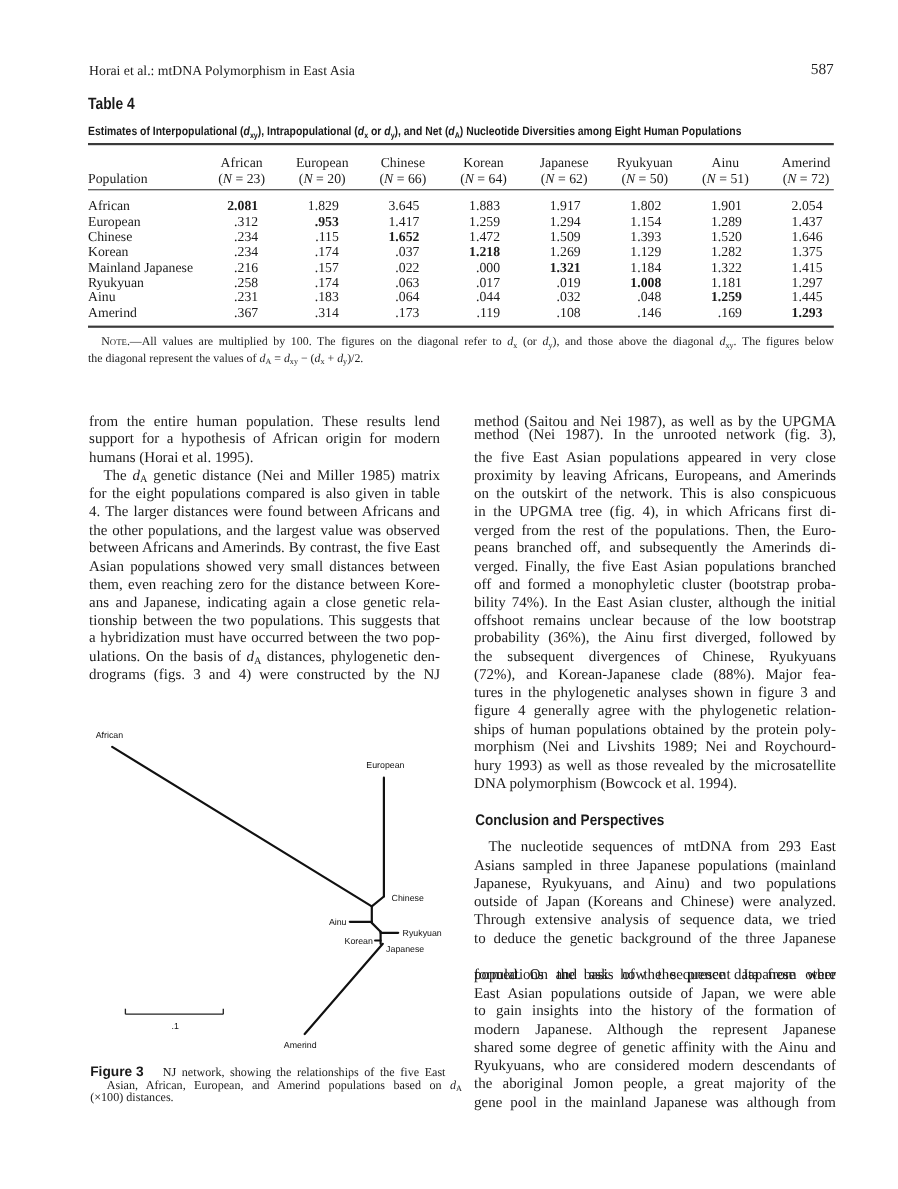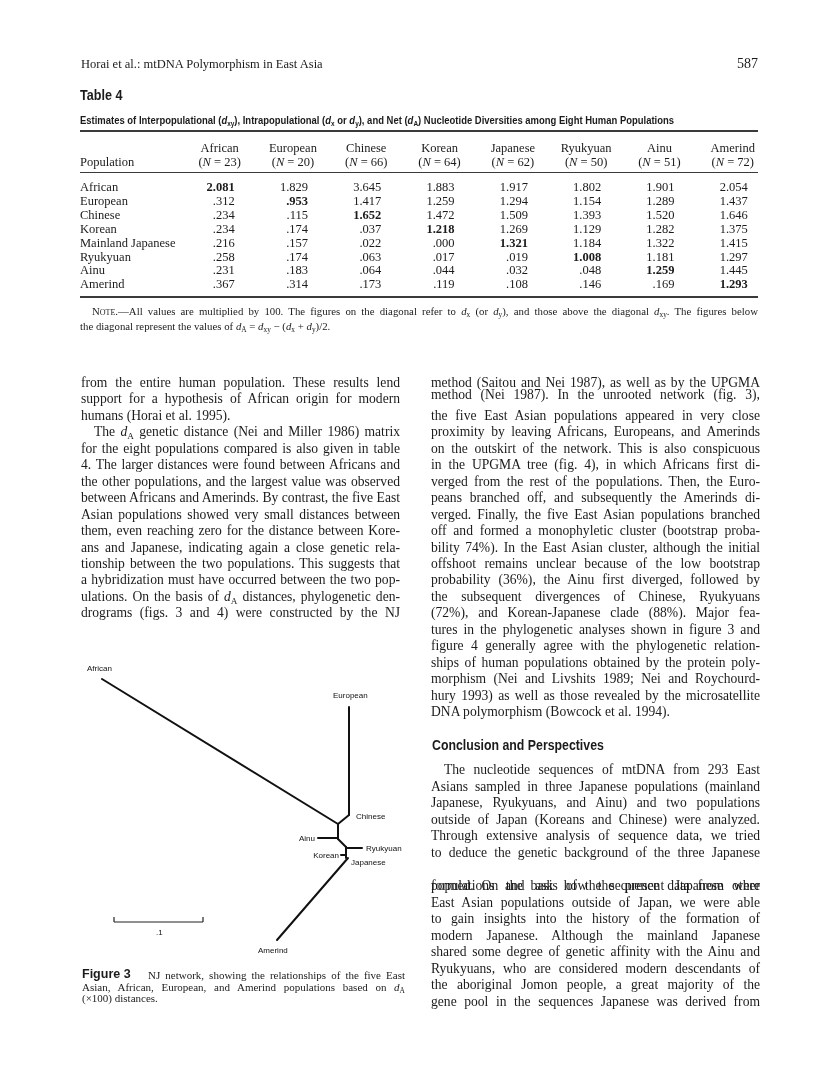--- a/index.html
+++ b/index.html
@@ -51,21 +51,21 @@
              transform: scaleX(0.88); transform-origin: left center; white-space: nowrap; }
 
   
   .fig { left: 80px; top: 650px; width: 330px; height: 310px; }
   .flab { position: absolute; font-family: "Liberation Sans", sans-serif; font-size: 8px;
           line-height: 9px; color: #111; white-space: nowrap; }
   .flab.r { text-align: right; }
   .cap-label { left: 82px; top: 967px; font-size: 12.5px; line-height: 14px; font-weight: bold; white-space: nowrap; }
   .cap { position: absolute; font-size: 11px; line-height: 12px; height: 12px; }
   .cap1 { left: 148px; width: 257px; top: 969px; text-align: justify; text-align-last: justify; }
-  .cap2 { left: 82px; width: 323px; top: 981px; text-align: justify; text-align-last: justify; }
+  .cap2 { left: 97px; width: 323px; top: 981px; text-align: justify; text-align-last: justify; }
   .cap3 { left: 82px; top: 992px; white-space: nowrap; }
 </style>
 </head>
 <body>
 
 <div class="page">
 
   <div class="abs run-title">Horai et al.: mtDNA Polymorphism in East Asia</div>
   <div class="abs page-num">587</div>
 
@@ -205,21 +205,21 @@
 
   <div class="abs rule" style="top:296px;height:2px;"></div>
 
   <div class="abs note note1"><span class="sc">Note</span><span>.—All values are multiplied by 100. The figures on the diagonal refer to </span><i class="v">d</i><sub class="s">x</sub><span> (or </span><i class="v">d</i><sub class="s">y</sub><span>), and those above the diagonal </span><i class="v">d</i><sub class="s">xy</sub><span>. The figures below</span></div>
   <div class="abs note note2"><span>the diagonal represent the values of </span><i class="v">d</i><sub class="s">A</sub><span> = </span><i class="v">d</i><sub class="s">xy</sub><span> − (</span><i class="v">d</i><sub class="s">x</sub><span> + </span><i class="v">d</i><sub class="s">y</sub><span>)/2.</span></div>
 
   <div>
     <div class="ln L" style="top:375px">from the entire human population. These results lend</div>
     <div class="ln L" style="top:391px">support for a hypothesis of African origin for modern</div>
     <div class="ln L end" style="top:408px">humans (Horai et al. 1995).</div>
-    <div class="ln Lind" style="top:424px"><span>The </span><i class="v">d</i><sub class="s">A</sub><span> genetic distance (Nei and Miller 1986) matrix</span></div>
+    <div class="ln Lind" style="top:424px"><span>The </span><i class="v">d</i><sub class="s">A</sub><span> genetic distance (Nei and Miller 1985) matrix</span></div>
     <div class="ln L" style="top:441px">for the eight populations compared is also given in table</div>
     <div class="ln L" style="top:457px">4. The larger distances were found between Africans and</div>
     <div class="ln L" style="top:474px">the other populations, and the largest value was observed</div>
     <div class="ln L" style="top:490px">between Africans and Amerinds. By contrast, the five East</div>
     <div class="ln L" style="top:507px">Asian populations showed very small distances between</div>
     <div class="ln L" style="top:523px">them, even reaching zero for the distance between Kore-</div>
     <div class="ln L" style="top:540px">ans and Japanese, indicating again a close genetic rela-</div>
     <div class="ln L" style="top:556px">tionship between the two populations. This suggests that</div>
     <div class="ln L" style="top:572px">a hybridization must have occurred between the two pop-</div>
     <div class="ln L" style="top:589px"><span>ulations. On the basis of </span><i class="v">d</i><sub class="s">A</sub><span> distances, phylogenetic den-</span></div>
@@ -254,25 +254,25 @@
     <div class="ln Rind" style="top:762px">The nucleotide sequences of mtDNA from 293 East</div>
     <div class="ln R" style="top:779px">Asians sampled in three Japanese populations (mainland</div>
     <div class="ln R" style="top:795px">Japanese, Ryukyuans, and Ainu) and two populations</div>
     <div class="ln R" style="top:812px">outside of Japan (Koreans and Chinese) were analyzed.</div>
     <div class="ln R" style="top:828px">Through extensive analysis of sequence data, we tried</div>
     <div class="ln R" style="top:845px">to deduce the genetic background of the three Japanese</div>
     <div class="ln R" style="top:878px">populations and ask how the present Japanese were</div>
     <div class="ln R" style="top:878px">formed. On the basis of the sequence data from other</div>
     <div class="ln R" style="top:895px">East Asian populations outside of Japan, we were able</div>
     <div class="ln R" style="top:911px">to gain insights into the history of the formation of</div>
-    <div class="ln R" style="top:928px">modern Japanese. Although the mainland Japanese</div>
+    <div class="ln R" style="top:928px">modern Japanese. Although the represent Japanese</div>
     <div class="ln R" style="top:944px">shared some degree of genetic affinity with the Ainu and</div>
     <div class="ln R" style="top:961px">Ryukyuans, who are considered modern descendants of</div>
     <div class="ln R" style="top:977px">the aboriginal Jomon people, a great majority of the</div>
-    <div class="ln R" style="top:994px">gene pool in the sequences Japanese was derived from</div>
+    <div class="ln R" style="top:994px">gene pool in the mainland Japanese was although from</div>
   </div>
 
   <div class="abs fig">
     <svg width="330" height="310" viewBox="0 0 330 310">
       <g stroke="#111" stroke-width="2" stroke-linecap="round" fill="none">
         <line x1="22" y1="29" x2="258" y2="174"></line>
         <line x1="269" y1="57" x2="269" y2="165"></line>
         <line x1="269" y1="165" x2="258" y2="174"></line>
         <line x1="258" y1="174" x2="258" y2="189"></line>
         <line x1="238" y1="188" x2="258" y2="188"></line>

